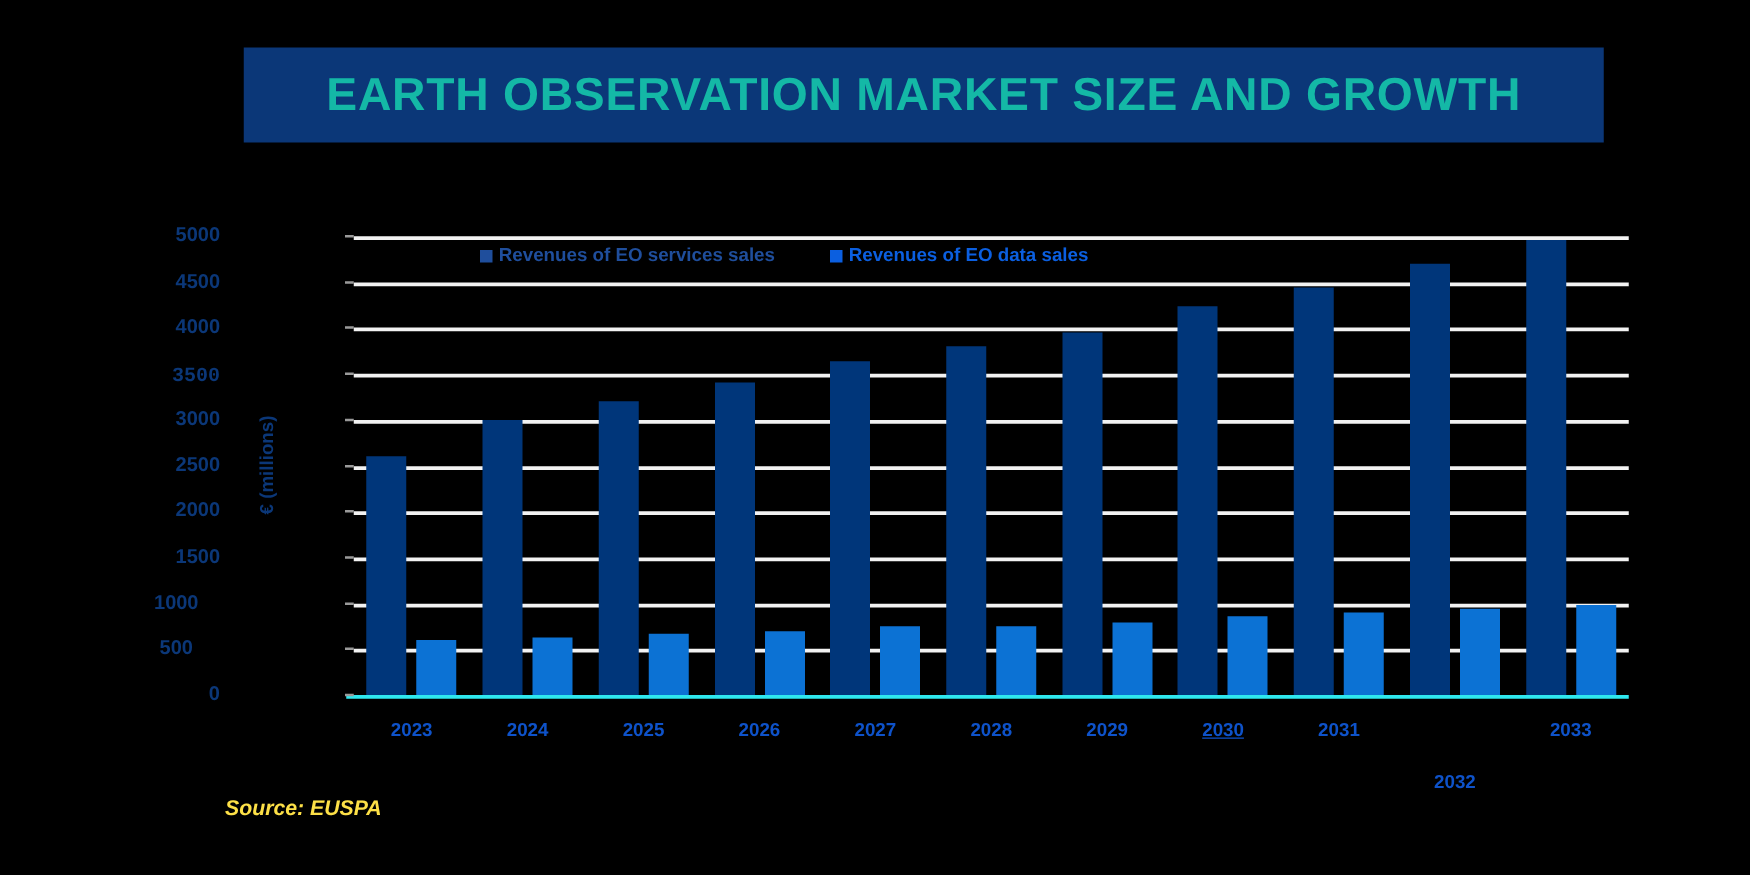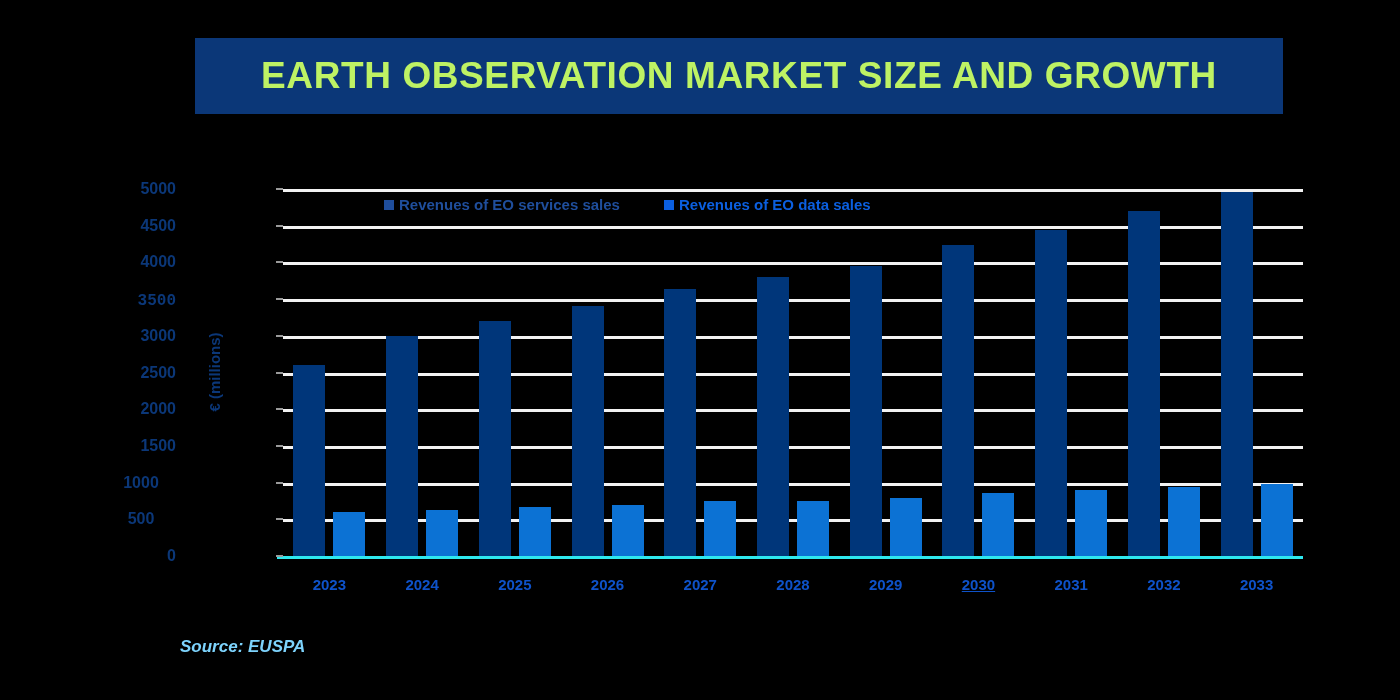--- a/index.html
+++ b/index.html
@@ -21,21 +21,21 @@
     left: 195px;
     top: 38px;
     width: 1088px;
     height: 76px;
     background: #0b3778;
     display: flex;
     align-items: center;
     justify-content: center;
   }
   .title-text {
-    color: #bef264;
+    color: #14b8a6;
     font-size: 37px;
     font-weight: 700;
     letter-spacing: 0.6px;
     text-transform: uppercase;
     white-space: nowrap;
     font-family: "Liberation Sans", sans-serif;
   }
 
   
   .chart-area {
@@ -149,21 +149,21 @@
   .legend-item.services { color: #1f4e9c; }
   .legend-item.services .legend-swatch { background: #1f4e9c; }
   .legend-item.data { color: #0b5fe0; }
   .legend-item.data .legend-swatch { background: #0b5fe0; }
 
   
   .source {
     position: absolute;
     left: 180px;
     top: 637px;
-    color: #7dd3fc;
+    color: #fde047;
     font-size: 17px;
     font-style: italic;
     font-weight: 600;
     font-family: "Liberation Sans", sans-serif;
   }
 </style>
 </head>
 <body>
 
 <div class="title-banner">
@@ -245,17 +245,17 @@
 
 <div class="xlabel" style="left: 329.364px;">2023</div>
     <div class="xlabel" style="left: 422.091px;">2024</div>
     <div class="xlabel" style="left: 514.818px;">2025</div>
     <div class="xlabel" style="left: 607.545px;">2026</div>
     <div class="xlabel" style="left: 700.273px;">2027</div>
     <div class="xlabel" style="left: 793px;">2028</div>
     <div class="xlabel" style="left: 885.727px;">2029</div>
     <div class="xlabel" style="left: 978.455px; text-decoration: underline;">2030</div>
     <div class="xlabel" style="left: 1071.18px;">2031</div>
-    <div class="xlabel" style="left: 1163.91px;">2032</div>
+    <div class="xlabel" style="left: 1163.91px; margin-top: 41px;">2032</div>
     <div class="xlabel" style="left: 1256.64px;">2033</div>
   </div>
 
 <div class="source">Source: EUSPA</div>
 
 </body></html>

